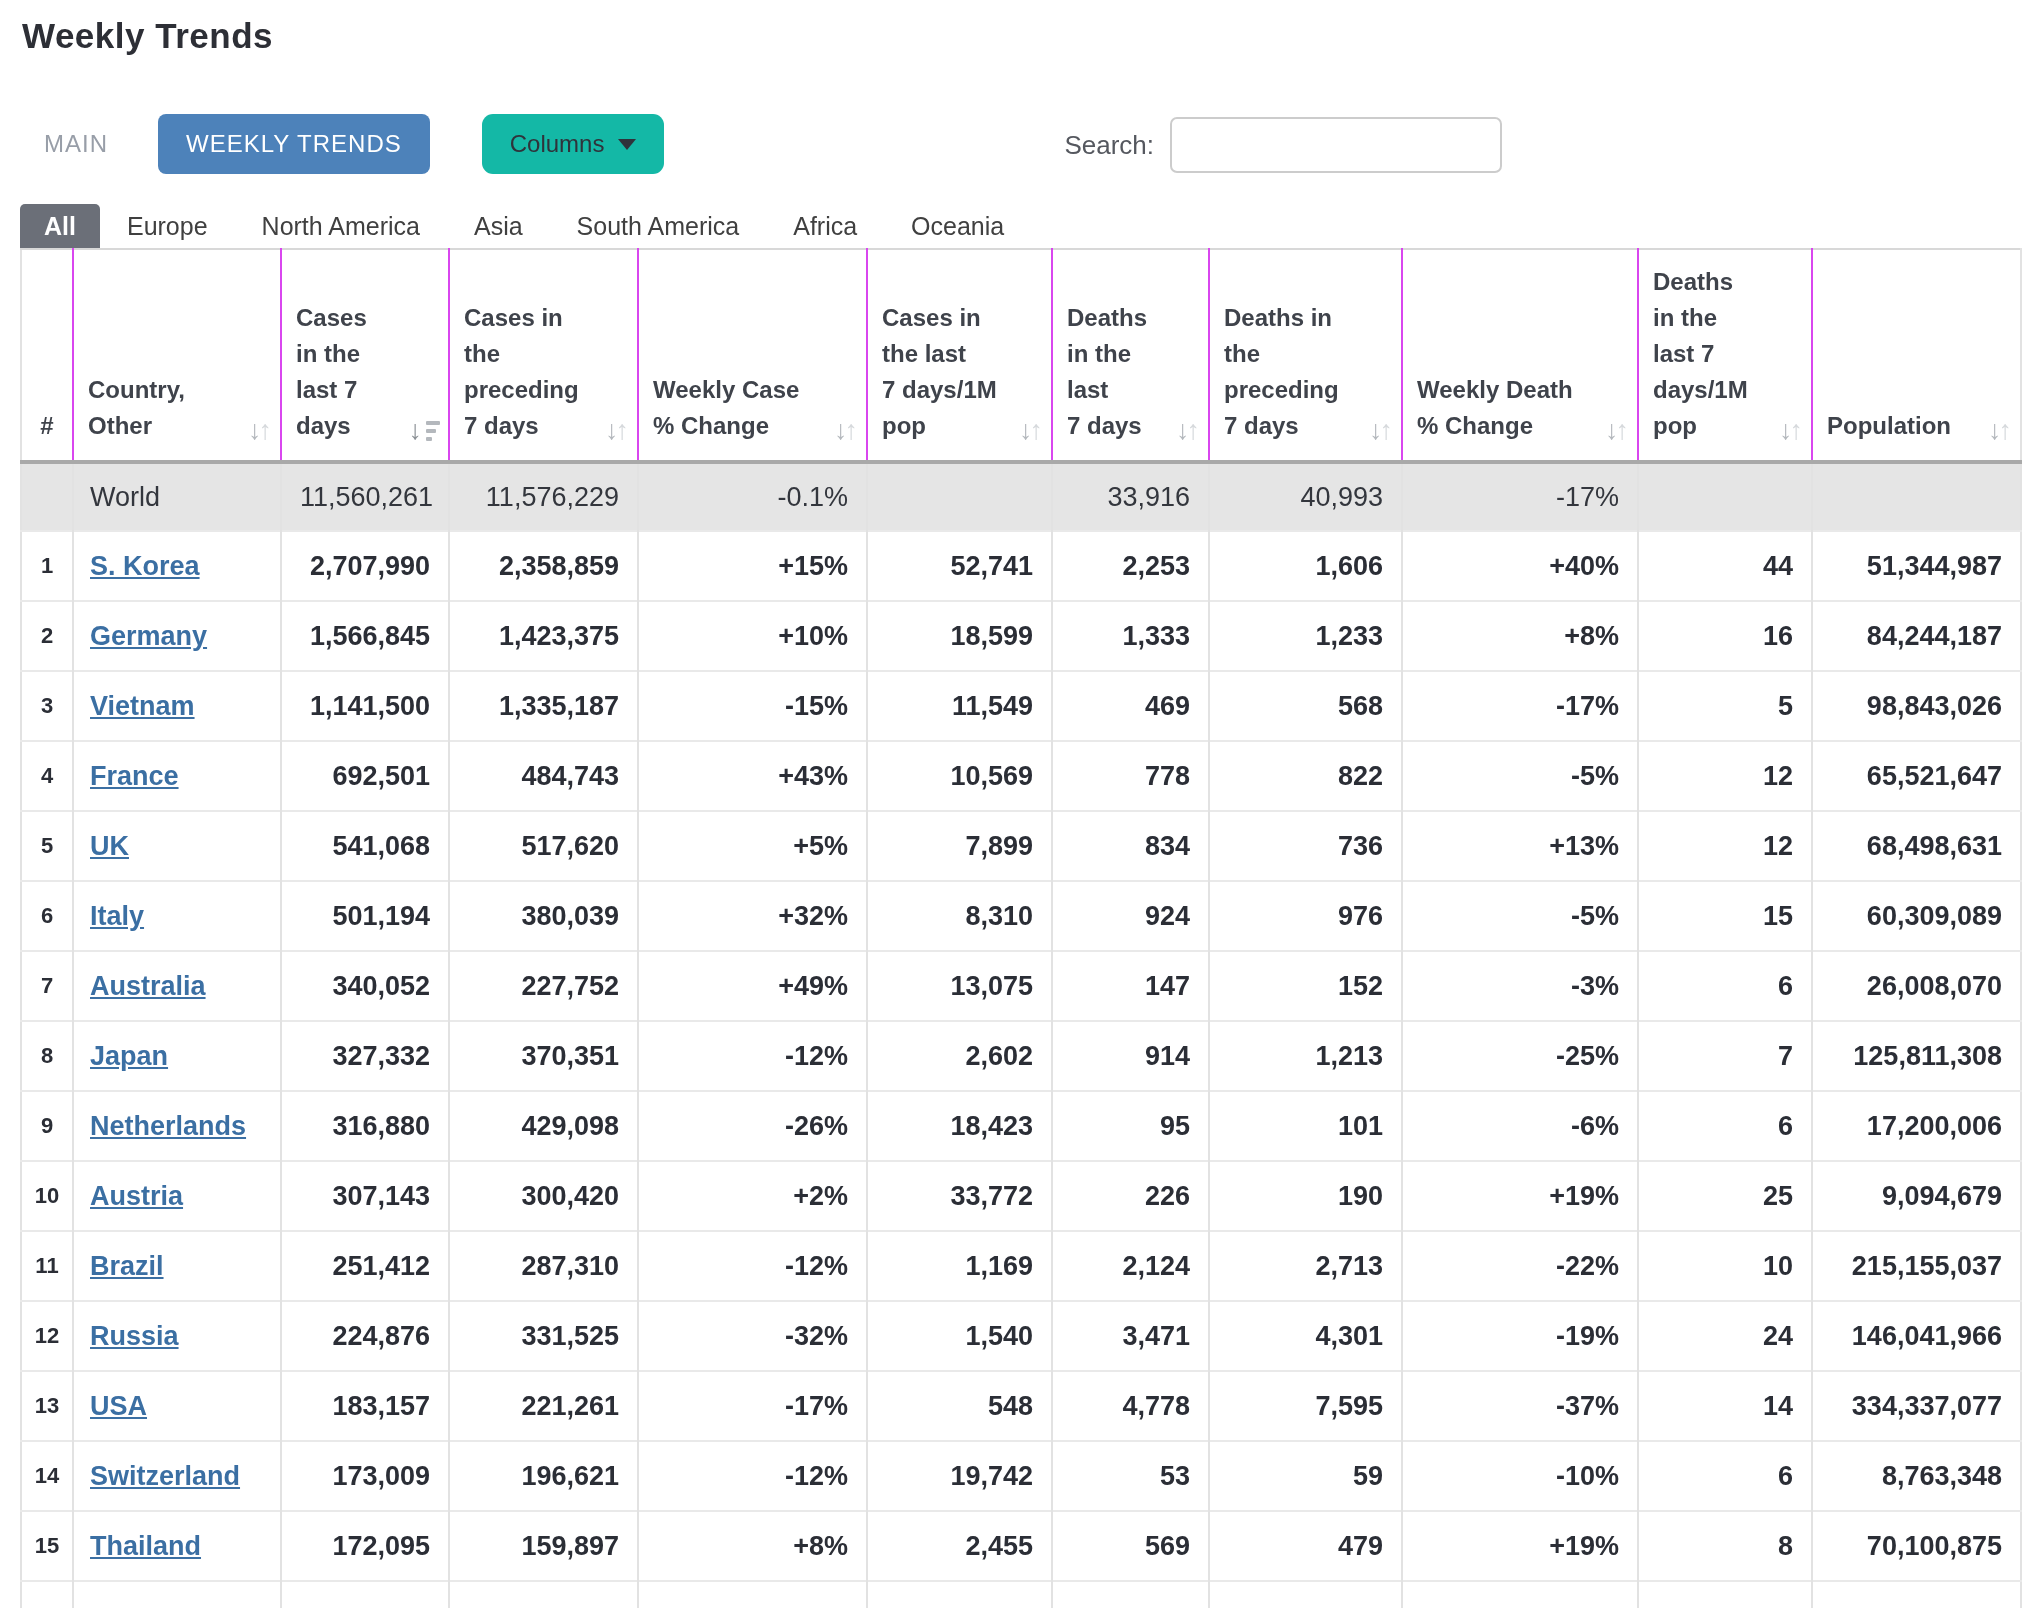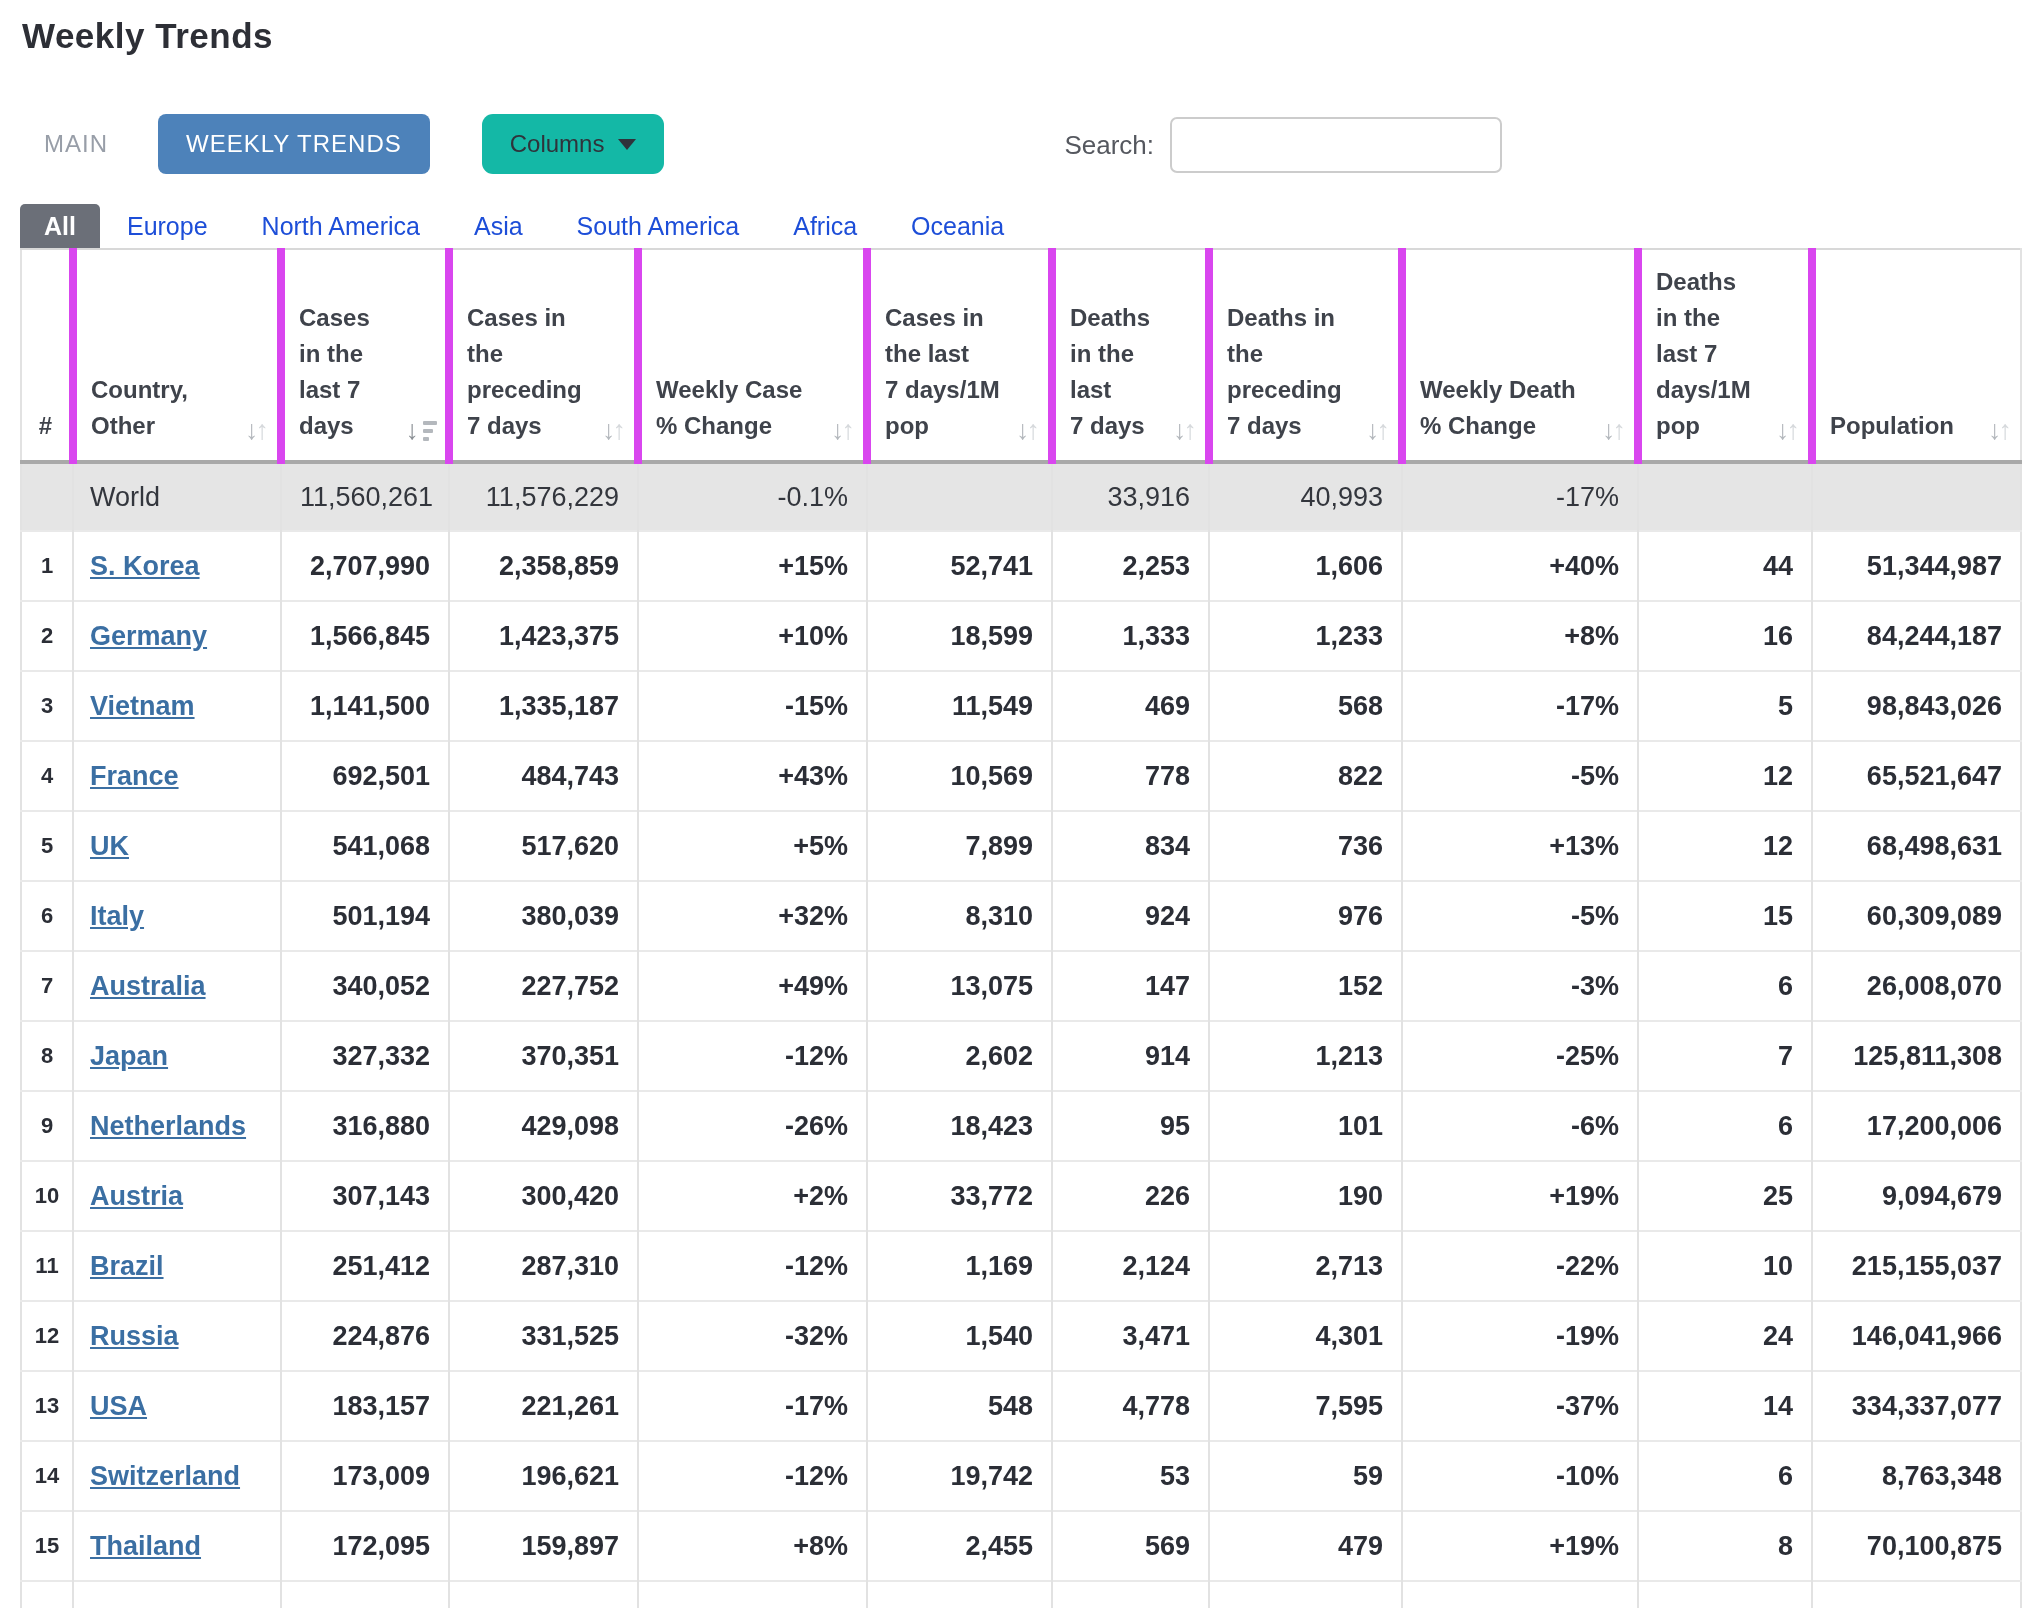--- a/index.html
+++ b/index.html
@@ -24,33 +24,33 @@
   .caret{display:inline-block;width:0;height:0;margin-left:14px;
          border-left:9px solid transparent;border-right:9px solid transparent;
          border-top:11px solid #2f333b;}
   .search-group{margin-left:auto;margin-right:518px;display:flex;align-items:center;}
   .search-label{font-size:26px;color:#55585f;}
   .search-input{width:300px;height:52px;margin-left:16px;border:2px solid #ccc;border-radius:7px;
                 font-size:24px;padding:0 14px;outline:none;color:#2b2e36;}
 
   
   .tabs{display:flex;align-items:flex-end;margin-top:28px;}
-  .tab{font-size:25px;color:#1d4ed8;padding:7px 27px;line-height:30px;cursor:pointer;}
+  .tab{font-size:25px;color:#404040;padding:7px 27px;line-height:30px;cursor:pointer;}
   .tab.active{background:#6b6f78;color:#fff;font-weight:700;border-radius:5px 5px 0 0;padding:7px 24px;}
 
   
   table.trends{border-collapse:collapse;table-layout:fixed;width:2000px;
                border-left:2px solid #e2e2e2;border-right:2px solid #e2e2e2;border-top:2px solid #d8d8d8;}
   col.c0{width:52px;}  col.c1{width:208px;} col.c2{width:168px;} col.c3{width:189px;}
   col.c4{width:229px;} col.c5{width:185px;} col.c6{width:157px;} col.c7{width:193px;}
   col.c8{width:236px;} col.c9{width:174px;} col.c10{width:209px;}
 
   th{vertical-align:bottom;text-align:left;font-size:24px;font-weight:700;color:#3f434b;
      line-height:36px;padding:14px 46px 16px 14px;position:relative;cursor:pointer;}
-  th+th{border-left:8px solid #d946ef;}
+  th+th{border-left:2px solid #d946ef;}
   th .th-label{white-space:pre-line;}
   th.h-rank{text-align:center;padding:14px 6px 16px 6px;}
 
   .sort-icon{position:absolute;right:8px;bottom:16px;font-size:27px;line-height:27px;white-space:nowrap;}
   .sort-icon .dn{color:#b4b8bd;}
   .sort-icon .up{color:#d6d9dc;margin-left:-3px;}
   .sort-icon.active-desc{display:flex;align-items:flex-start;}
   .sort-icon.active-desc .dn{color:#8b9095;}
   .bars{display:inline-flex;flex-direction:column;gap:4px;margin:4px 0 0 4px;}
   .bars i{display:block;height:4px;background:#b4b8bd;border-radius:1px;}

